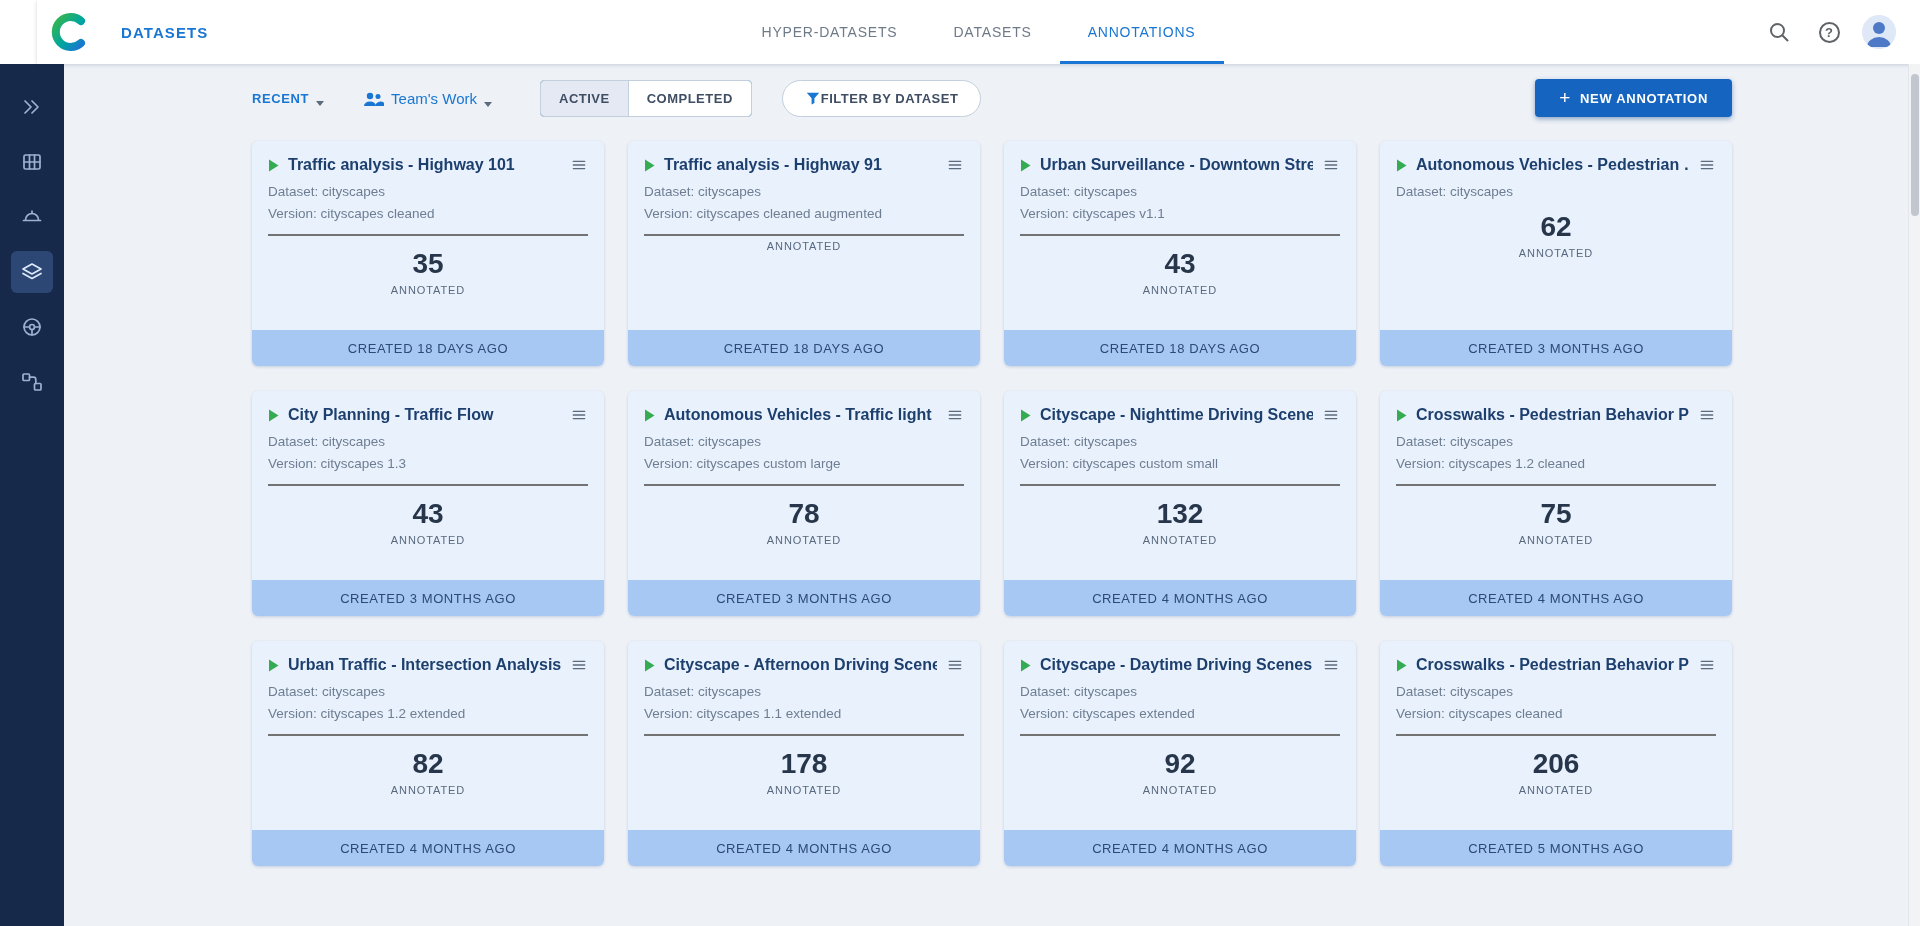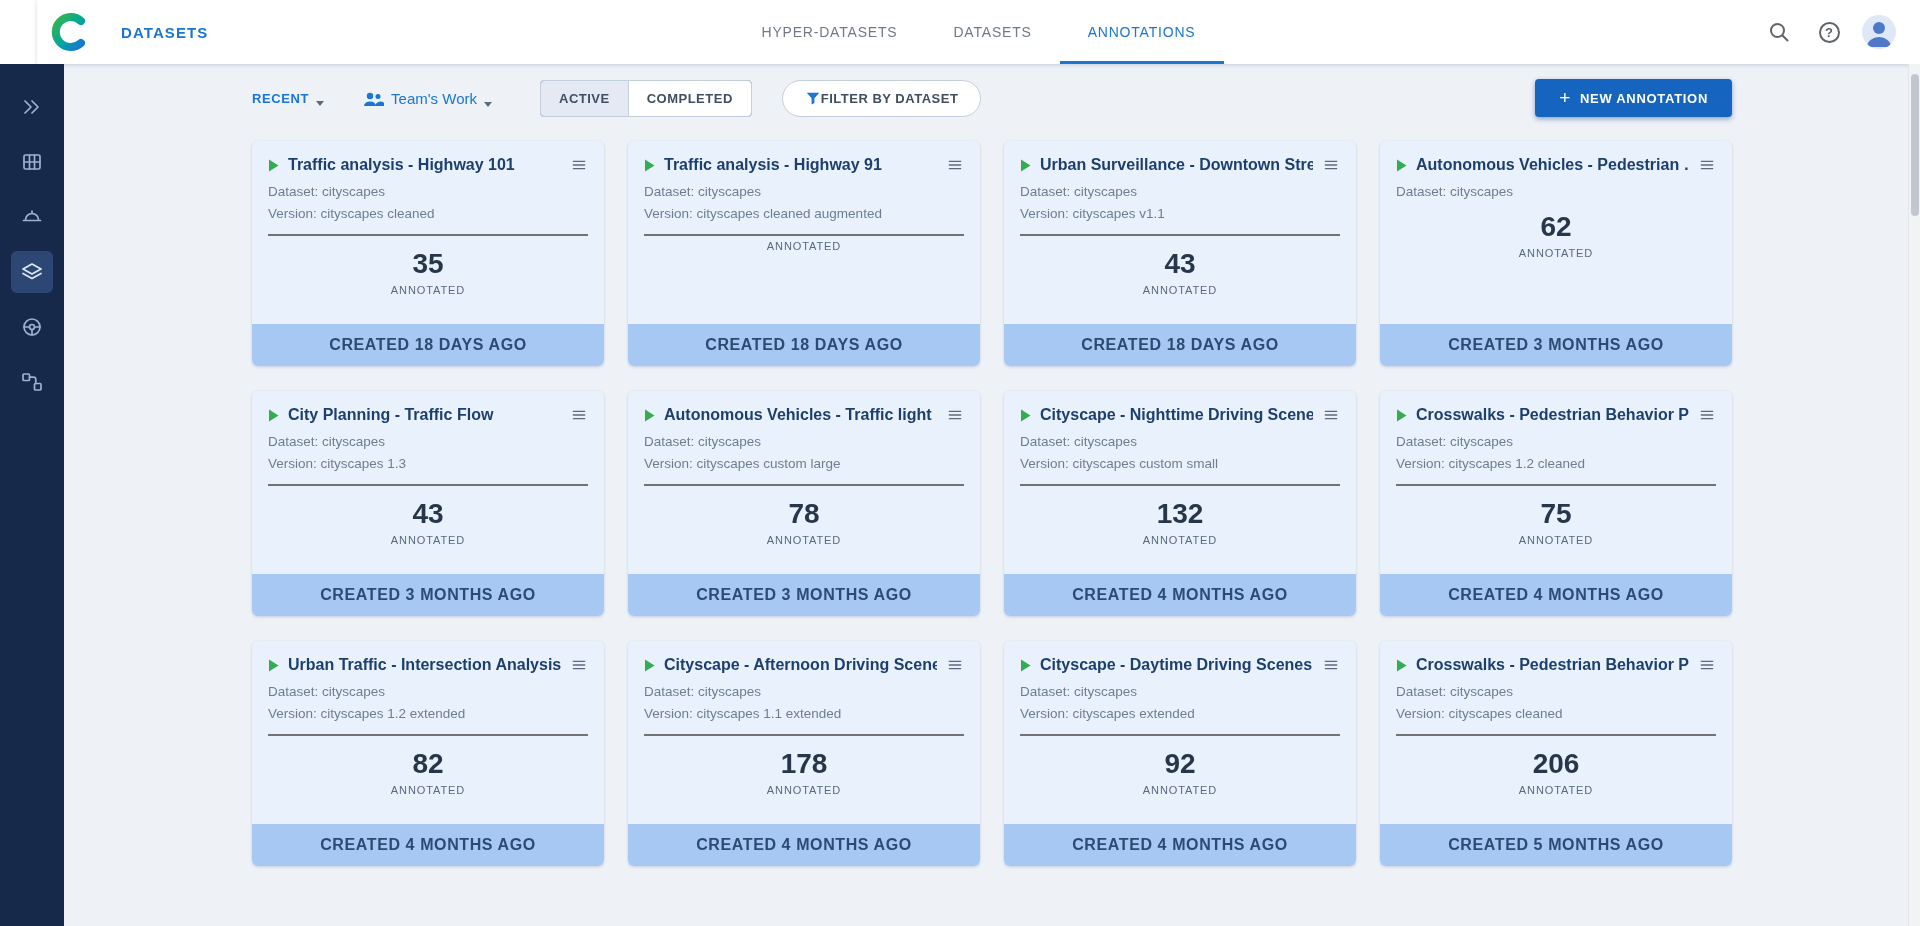--- a/index.html
+++ b/index.html
@@ -100,24 +100,24 @@
   .card-title {
     flex: 1; font-size: 16px; font-weight: 700; color: var(--c-title_navy, #1d3f6e);
     white-space: nowrap; overflow: hidden;
   }
   .menu-btn { flex: none; cursor: pointer; display: flex; padding: 2px; }
   .card-meta { font-size: 13.5px; color: #6e7e92; margin-top: 10px; }
   .card-version { font-size: 13.5px; color: #6e7e92; margin-top: 7px; padding-bottom: 13px; border-bottom: 2px solid #737373; }
   .card-count { margin-top: 12px; text-align: center; font-size: 28px; font-weight: 700; color: #27364a; }
   .card-annotated { text-align: center; font-size: 11px; letter-spacing: .9px; color: #59697e; margin-top: 4px; font-weight: 500; }
   .card-footer {
-    position: absolute; left: 0; right: 0; bottom: 0; height: 42px;
+    position: absolute; left: 0; right: 0; bottom: 0; height: 36px;
     background: var(--c-card_footer_bg, #a7c8f3);
     display: flex; align-items: center; justify-content: center;
-    font-size: 16px; font-weight: 700; letter-spacing: .6px; color: #2c4a74;
+    font-size: 13px; font-weight: 400; letter-spacing: .6px; color: #2c4a74;
   }
 
   
   .scrollbar { position: fixed; top: 64px; right: 0; bottom: 0; width: 12px; background: #f2f3f5; border-left: 1px solid #e3e5e9; z-index: 30; }
   .scroll-thumb { position: absolute; top: 10px; left: 2px; width: 8px; height: 142px; background: #c2c7cf; border-radius: 4px; }
 </style>
 </head>
 <body>
 
 <header class="topbar">

